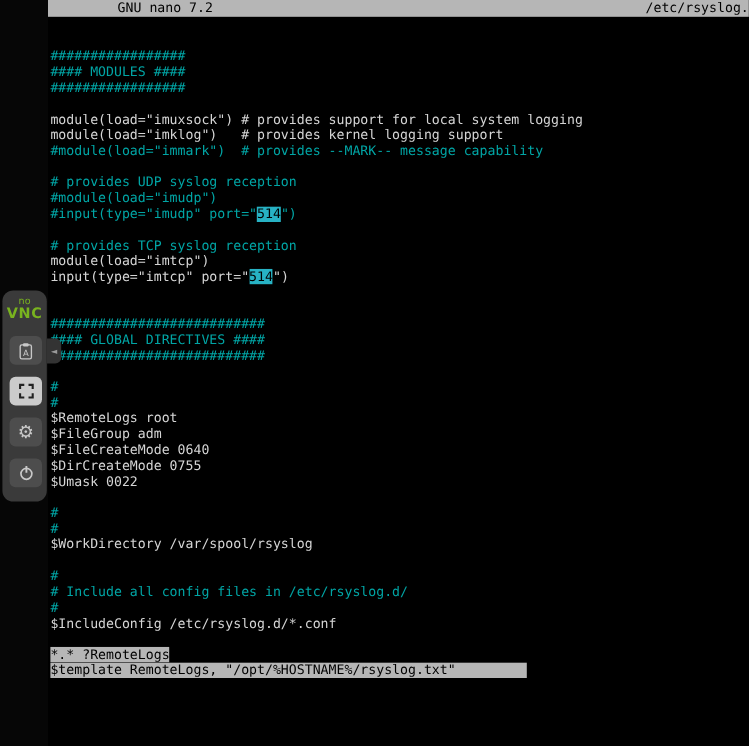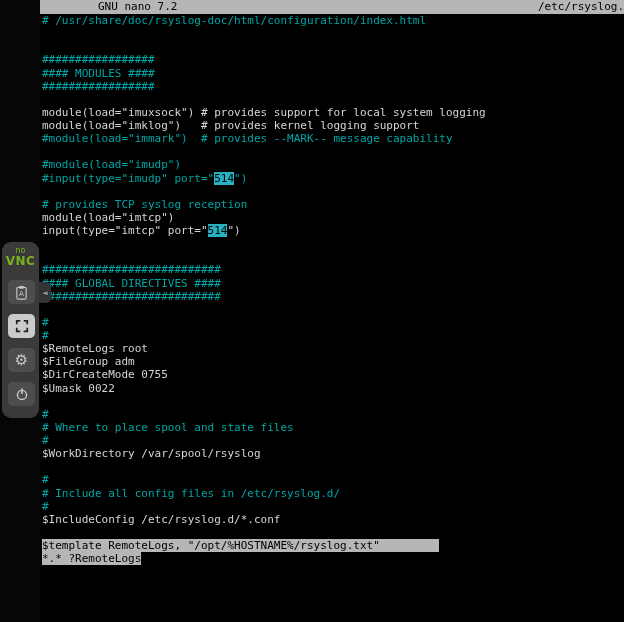--- a/index.html
+++ b/index.html
@@ -89,62 +89,62 @@
 </style>
 </head>
 <body>
 
 <div class="screen">
   <div class="titlebar">
     <span class="app">GNU nano 7.2</span>
     <span class="file">/etc/rsyslog.</span>
   </div>
   <div class="lines">
-    <div class="ln comment"><span># /usr/share/doc/rsyslog-doc/html/configuration/index.html</span></div>
     <div class="ln"></div>
     <div class="ln"></div>
     <div class="ln comment"><span>#################</span></div>
     <div class="ln comment"><span>#### MODULES ####</span></div>
     <div class="ln comment"><span>#################</span></div>
     <div class="ln"></div>
     <div class="ln plain"><span>module(load="imuxsock") # provides support for local system logging</span></div>
     <div class="ln plain"><span>module(load="imklog")   # provides kernel logging support</span></div>
     <div class="ln comment"><span>#module(load="immark")  # provides --MARK-- message capability</span></div>
     <div class="ln"></div>
+    <div class="ln comment"><span># provides UDP syslog reception</span></div>
     <div class="ln comment"><span>#module(load="imudp")</span></div>
     <div class="ln comment"><span>#input(type="imudp" port="</span><span class="match">514</span><span>")</span></div>
     <div class="ln"></div>
     <div class="ln comment"><span># provides TCP syslog reception</span></div>
     <div class="ln plain"><span>module(load="imtcp")</span></div>
     <div class="ln plain"><span>input(type="imtcp" port="</span><span class="match">514</span><span>")</span></div>
     <div class="ln"></div>
     <div class="ln"></div>
     <div class="ln comment"><span>###########################</span></div>
     <div class="ln comment"><span>#### GLOBAL DIRECTIVES ####</span></div>
     <div class="ln comment"><span>###########################</span></div>
     <div class="ln"></div>
     <div class="ln comment"><span>#</span></div>
     <div class="ln comment"><span>#</span></div>
     <div class="ln plain"><span>$RemoteLogs root</span></div>
     <div class="ln plain"><span>$FileGroup adm</span></div>
+    <div class="ln plain"><span>$FileCreateMode 0640</span></div>
     <div class="ln plain"><span>$DirCreateMode 0755</span></div>
     <div class="ln plain"><span>$Umask 0022</span></div>
     <div class="ln"></div>
     <div class="ln comment"><span>#</span></div>
-    <div class="ln comment"><span># Where to place spool and state files</span></div>
     <div class="ln comment"><span>#</span></div>
     <div class="ln plain"><span>$WorkDirectory /var/spool/rsyslog</span></div>
     <div class="ln"></div>
     <div class="ln comment"><span>#</span></div>
     <div class="ln comment"><span># Include all config files in /etc/rsyslog.d/</span></div>
     <div class="ln comment"><span>#</span></div>
     <div class="ln plain"><span>$IncludeConfig /etc/rsyslog.d/*.conf</span></div>
     <div class="ln"></div>
+    <div class="ln"><span class="sel">*.* ?RemoteLogs</span></div>
     <div class="ln"><span class="sel sel-pad">$template RemoteLogs, "/opt/%HOSTNAME%/rsyslog.txt"</span></div>
-    <div class="ln"><span class="sel">*.* ?RemoteLogs</span></div>
   </div>
 </div>
 
 <div class="sidecol">
   <div class="vncbar">
     <div class="vnc-logo">
       <span class="no">no</span>
       <span class="vnc">VNC</span>
     </div>
 

